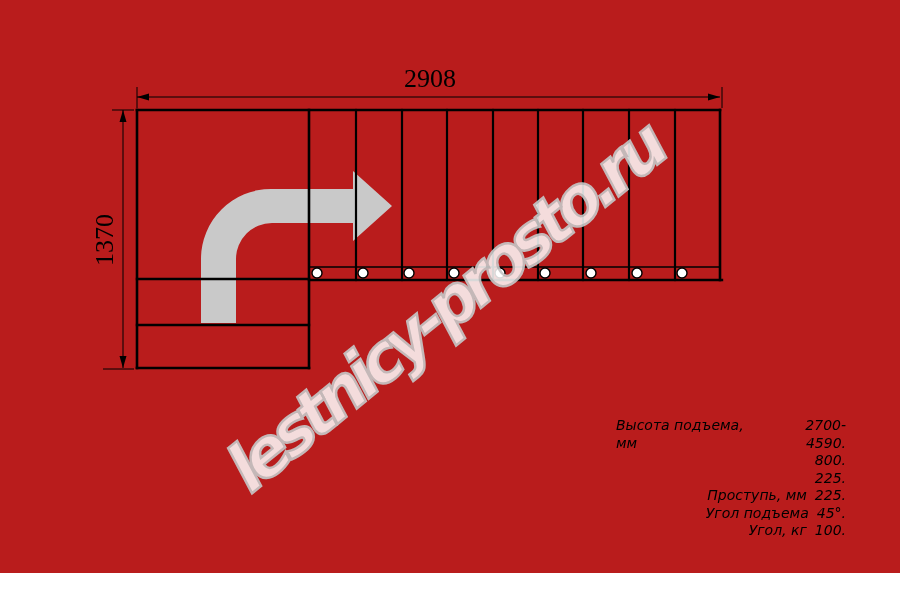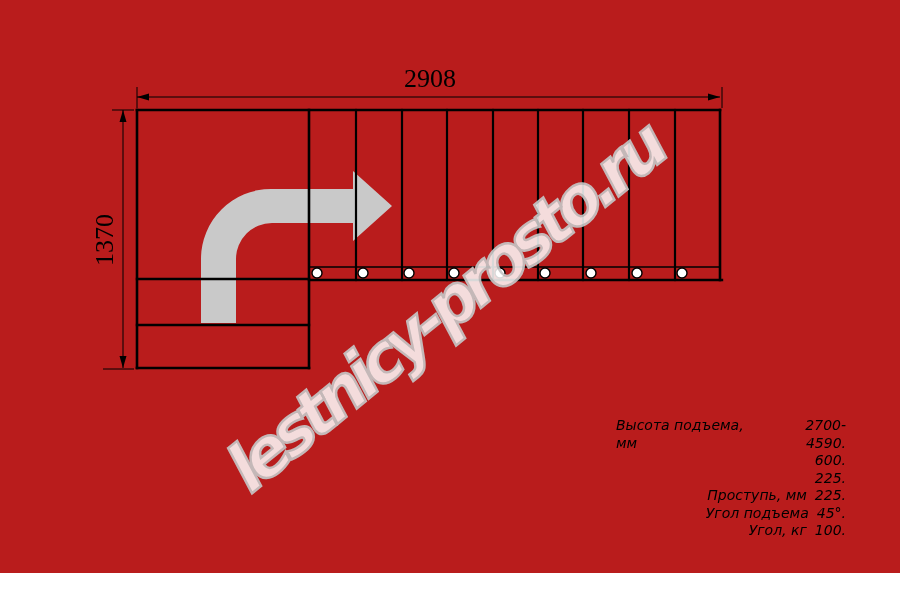--- a/index.html
+++ b/index.html
@@ -150,21 +150,21 @@
   <div class="dim-label dim-label-height">1370</div>
 
   <div class="watermark">lestnicy-prosto.ru</div>
 
   <div class="specs">
     <div class="spec-row">
       <span class="spec-label">Высота подъема, мм</span>
       <span class="spec-value">2700-4590.</span>
     </div>
     <div class="spec-row">
-      <span class="spec-value">600.</span>
+      <span class="spec-value">800.</span>
     </div>
     <div class="spec-row">
       <span class="spec-value">225.</span>
     </div>
     <div class="spec-row">
       <span class="spec-label">Проступь, мм</span>
       <span class="spec-value">225.</span>
     </div>
     <div class="spec-row">
       <span class="spec-label">Угол подъема</span>

